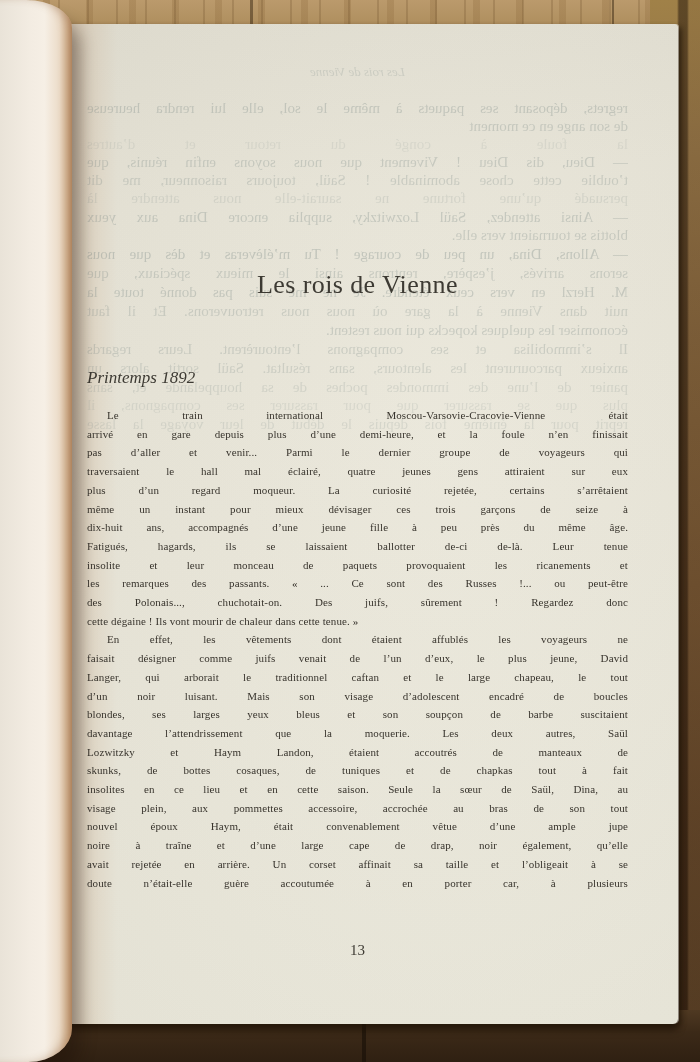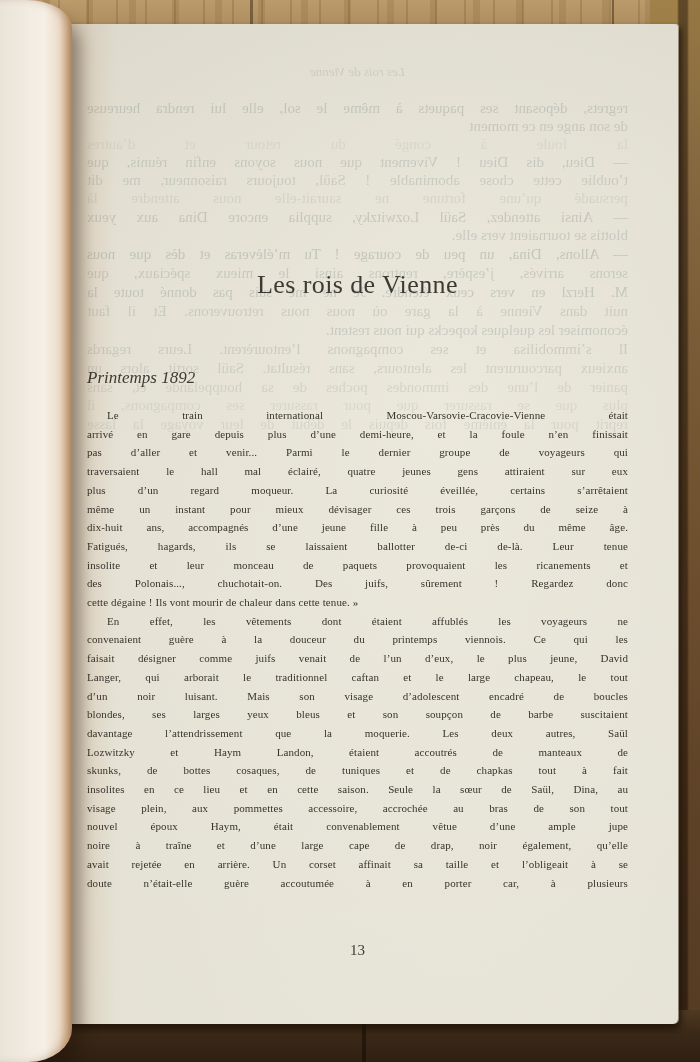--- a/index.html
+++ b/index.html
@@ -135,29 +135,29 @@
 
       <div class="title">Les rois de Vienne</div>
 
       <div class="dateline">Printemps 1892</div>
 
       <div class="body">
           <div class="li-item ind">Le train international Moscou-Varsovie-Cracovie-Vienne était</div>
           <div class="li-item">arrivé en gare depuis plus d’une demi-heure, et la foule n’en finissait</div>
           <div class="li-item">pas d’aller et venir... Parmi le dernier groupe de voyageurs qui</div>
           <div class="li-item">traversaient le hall mal éclairé, quatre jeunes gens attiraient sur eux</div>
-          <div class="li-item">plus d’un regard moqueur. La curiosité éveillée, certains s’arrêtaient</div>
+          <div class="li-item">plus d’un regard moqueur. La curiosité rejetée, certains s’arrêtaient</div>
           <div class="li-item">même un instant pour mieux dévisager ces trois garçons de seize à</div>
           <div class="li-item">dix-huit ans, accompagnés d’une jeune fille à peu près du même âge.</div>
           <div class="li-item">Fatigués, hagards, ils se laissaient ballotter de-ci de-là. Leur tenue</div>
           <div class="li-item">insolite et leur monceau de paquets provoquaient les ricanements et</div>
+          <div class="li-item">les remarques des passants. « ... Ce sont des Russes !... ou peut-être</div>
           <div class="li-item">des Polonais..., chuchotait-on. Des juifs, sûrement ! Regardez donc</div>
           <div class="li-item end">cette dégaine ! Ils vont mourir de chaleur dans cette tenue. »</div>
           <div class="li-item ind">En effet, les vêtements dont étaient affublés les voyageurs ne</div>
-          <div class="li-item">convenaient guère à la douceur du printemps viennois. Ce qui les</div>
           <div class="li-item">faisait désigner comme juifs venait de l’un d’eux, le plus jeune, David</div>
           <div class="li-item">Langer, qui arborait le traditionnel caftan et le large chapeau, le tout</div>
           <div class="li-item">d’un noir luisant. Mais son visage d’adolescent encadré de boucles</div>
           <div class="li-item">blondes, ses larges yeux bleus et son soupçon de barbe suscitaient</div>
           <div class="li-item">davantage l’attendrissement que la moquerie. Les deux autres, Saül</div>
           <div class="li-item">Lozwitzky et Haym Landon, étaient accoutrés de manteaux de</div>
           <div class="li-item">skunks, de bottes cosaques, de tuniques et de chapkas tout à fait</div>
           <div class="li-item">insolites en ce lieu et en cette saison. Seule la sœur de Saül, Dina, au</div>
           <div class="li-item">visage plein, aux pommettes accessoire, accrochée au bras de son tout</div>
           <div class="li-item">nouvel époux Haym, était convenablement vêtue d’une ample jupe</div>

